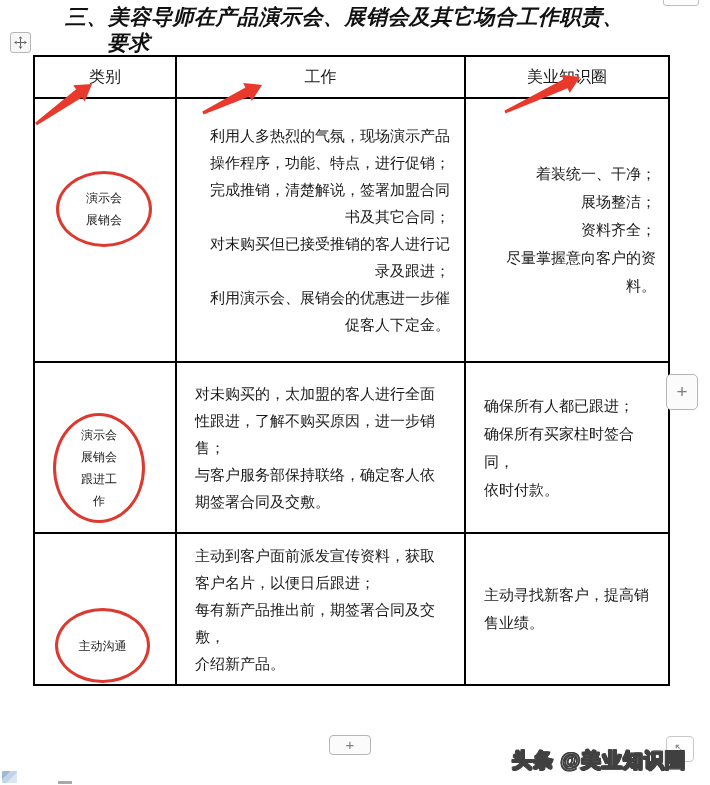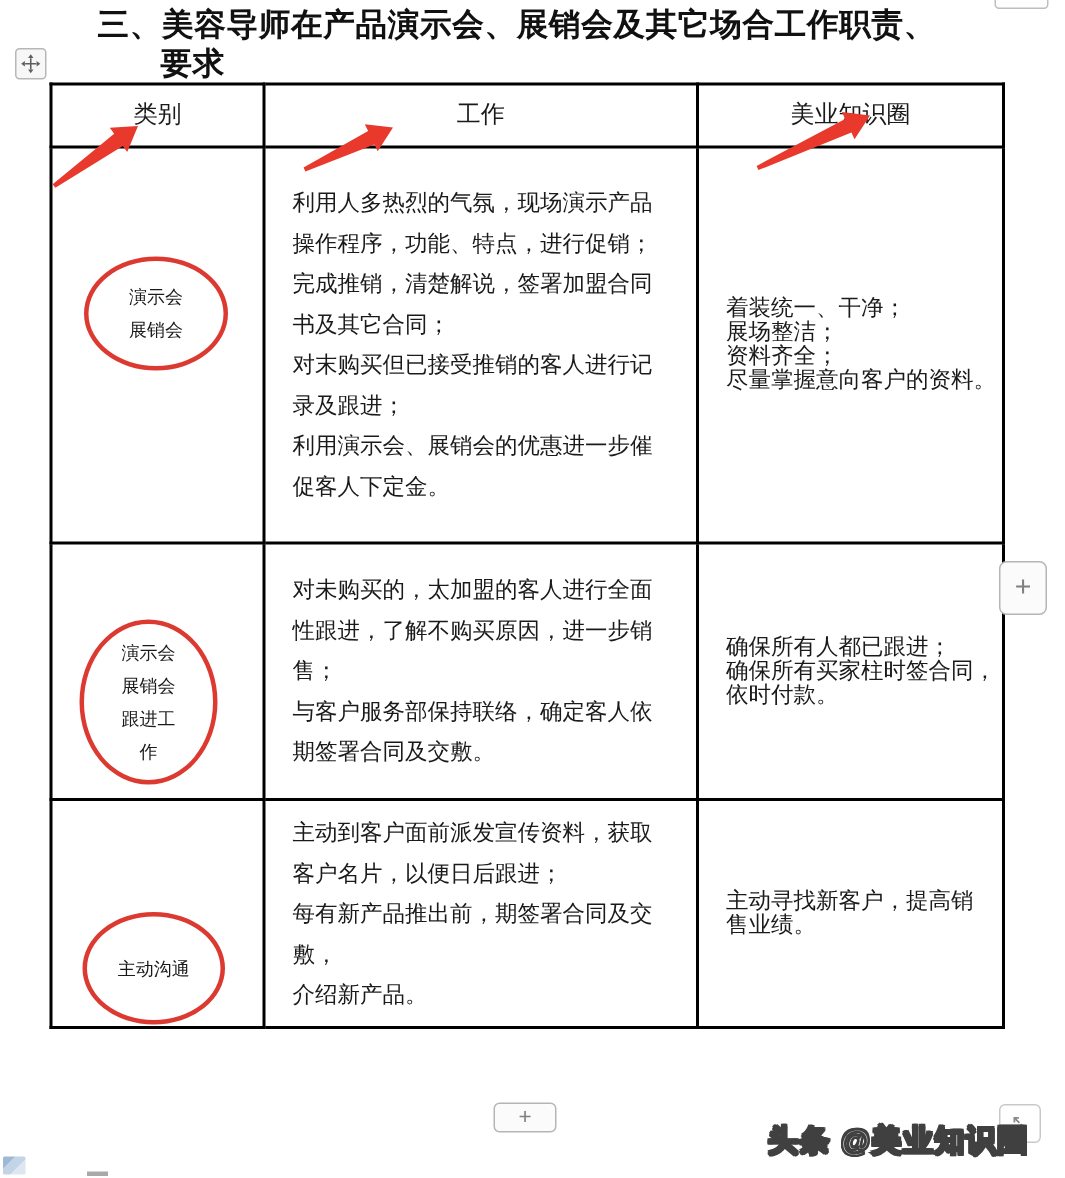--- a/index.html
+++ b/index.html
@@ -12,20 +12,21 @@
   .abs{position:absolute;}
 
   
   .doc-title{
     left:65px;top:4px;width:590px;
     font-size:21px;font-weight:bold;line-height:26px;
     letter-spacing:0.5px;
     padding-left:42px;text-indent:-42px;
     white-space:pre-line;
     color:#111;
+    font-style:italic;
   }
 
   
   .move-handle{
     left:10px;top:32px;width:21px;height:21px;
     background:#f7f7f7;border:1px solid #b7b7b7;border-radius:3px;
     display:flex;align-items:center;justify-content:center;
     padding:0;cursor:move;box-sizing:border-box;
   }
 
@@ -37,26 +38,26 @@
   }
   table.duties td{
     border:2px solid var(--border-black,#000);
     vertical-align:middle;
     white-space:pre-line;
     overflow:hidden;
     box-sizing:border-box;
   }
   tr.hdr{height:33px;}
   tr.hdr td{text-align:center;font-size:16px;line-height:16px;padding:12px;}
-  tr.r1{height:264px;}
+  tr.r1{height:264px;text-align:right;}
   tr.r2{height:171px;}
   tr.r3{height:152px;}
   td.cat{padding:0;}
   td.work{padding:2px 14px 2px 18px;line-height:27px;}
-  td.rules{padding:2px 2px 2px 18px;line-height:16px;}
+  td.rules{padding:2px 12px 2px 18px;line-height:28px;}
 
   
   .circle{
     border:3px solid var(--circle-red,#dc3a31);
     border-radius:50%;
     display:flex;align-items:center;justify-content:center;
     text-align:center;white-space:pre-line;
     font-size:12px;line-height:22px;
     box-sizing:border-box;
     z-index:3;

